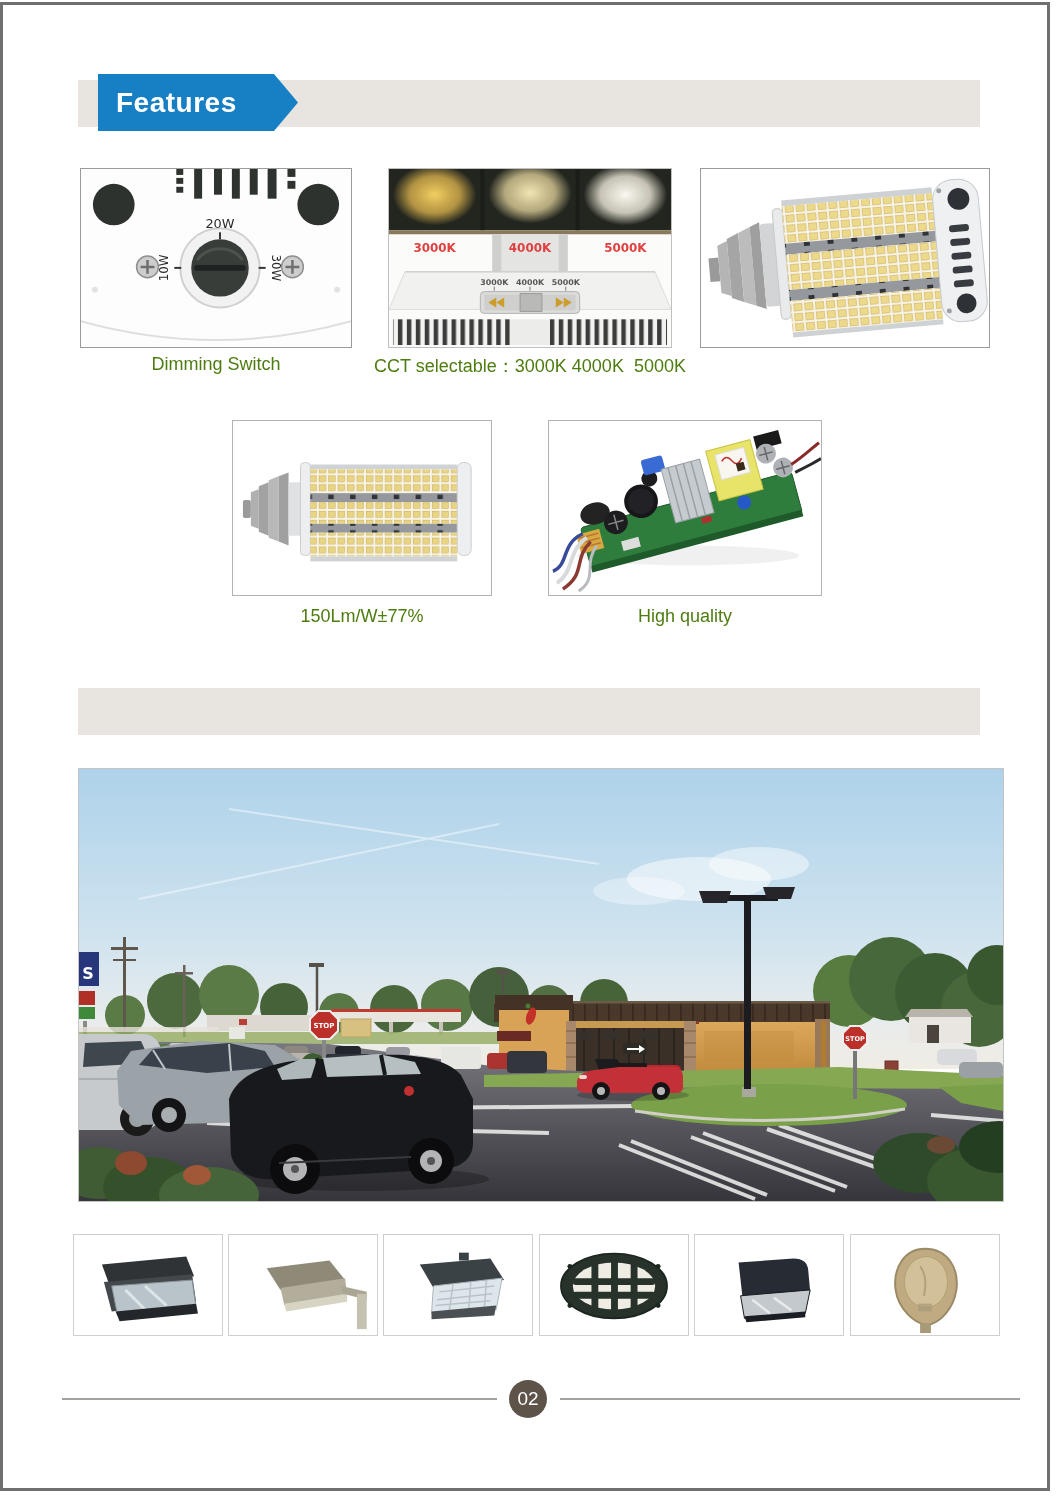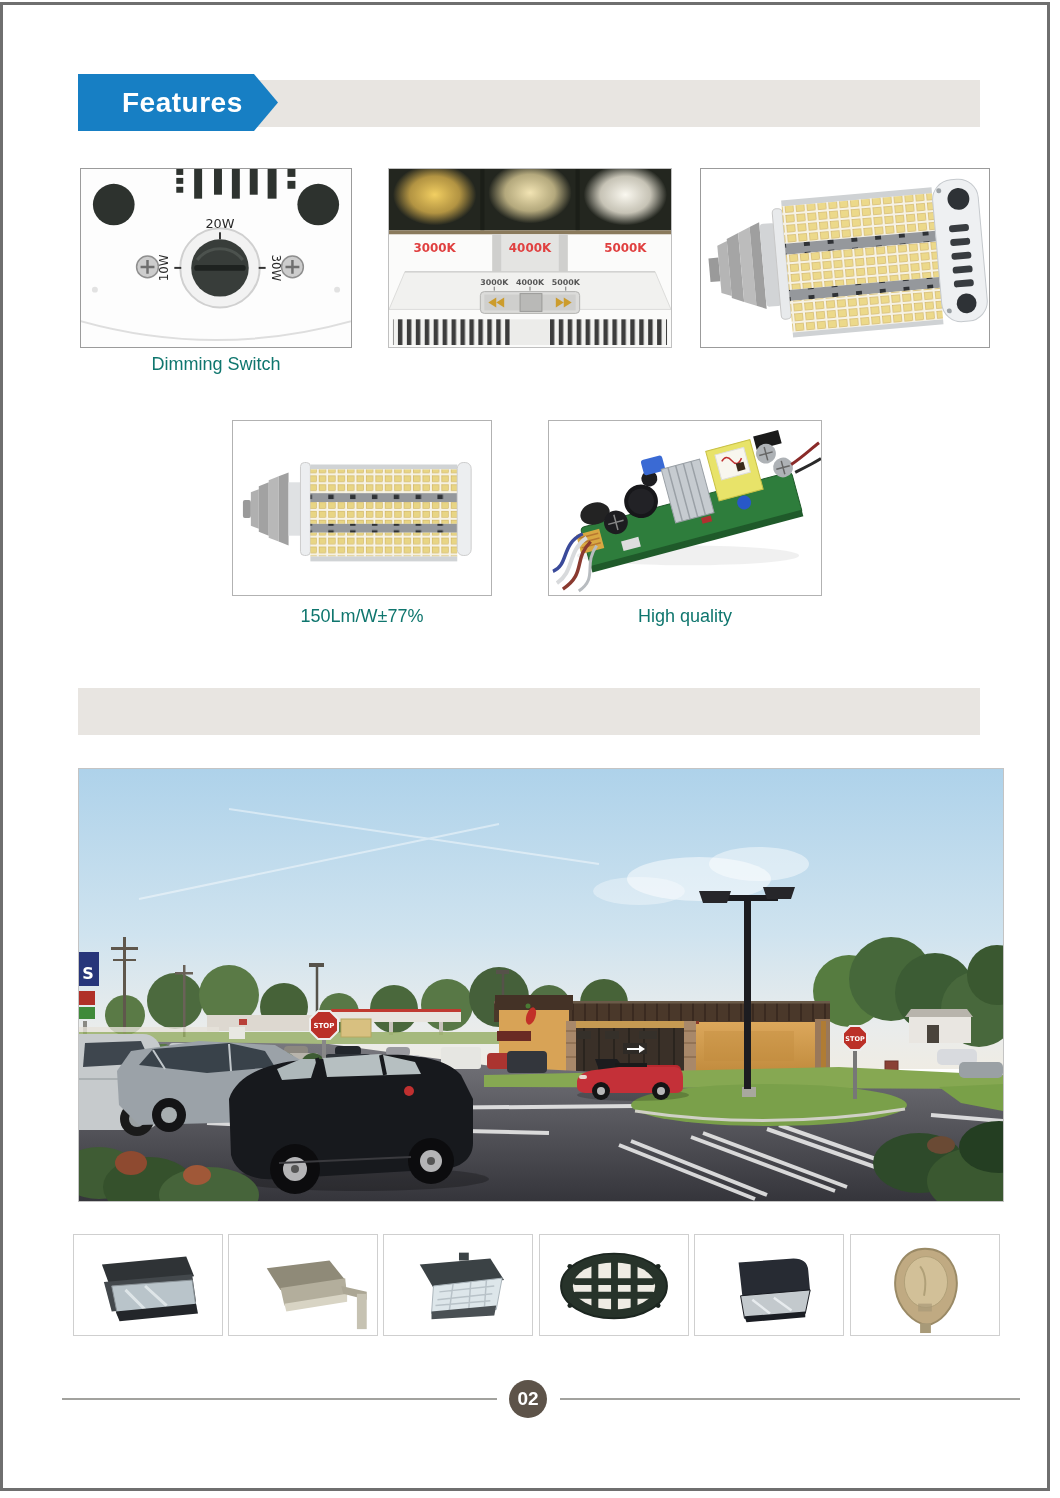--- a/index.html
+++ b/index.html
@@ -6,48 +6,49 @@
   .page {
     position:relative; width:1060px; height:1498px; background:#fff;
     font-family:"Liberation Sans", sans-serif; overflow:hidden;
   }
   .frame {
     position:absolute; left:0; top:2px; width:1050px; height:1489px;
     box-sizing:border-box; border:3px solid var(--frame_color,#6f6f6f);
   }
   .banner-track { position:absolute; background:var(--banner_track,#e8e5e1); }
   .banner-label {
-    position:absolute; display:flex; align-items:center; padding-left:44px;
+    position:absolute; display:flex; align-items:center; padding-left:18px;
     color:#fff; font-size:28px; font-weight:bold; letter-spacing:0.5px;
     background:var(--accent_blue,#177fc4);
     clip-path:polygon(0 0, calc(100% - 24px) 0, 100% 50%, calc(100% - 24px) 100%, 0 100%);
     box-sizing:border-box;
+    margin-left:20px;
   }
   .fbox { position:absolute; background:#84cc16; border:1px solid #9b9b9b; box-sizing:border-box; }
   .fbox svg { display:block; width:100%; height:100%; }
   .caption {
-    position:absolute; text-align:center; font-size:18px; color:#0f766e;
+    position:absolute; text-align:center; font-size:18px; color:#4d7c0f;
     white-space:pre;
   }
   .photo {
     position:absolute; left:78px; top:768px; width:924px; height:432px;
     border:1px solid #c4c4c4;
   }
   .photo svg { display:block; width:100%; height:100%; }
   .fixture {
     position:absolute; top:1234px; width:150px; height:102px;
     background:#fff; border:1px solid #cfcfcf; box-sizing:border-box;
   }
   .fixture svg { display:block; width:100%; height:100%; }
   .footer-line { position:absolute; top:1398px; height:2px; background:#a2a29e; }
   .page-num {
     position:absolute; left:509px; top:1380px; width:38px; height:38px;
     border-radius:50%; background:var(--footer_circle,#5d5349); color:#fff;
     display:flex; align-items:center; justify-content:center;
-    font-size:19px; font-weight:bold;
+    font-size:19px; font-weight:normal;
   }
   svg text { font-family:"DejaVu Sans", sans-serif; }
 </style>
 </head>
 <body>
 
 <div class="page">
   <div class="frame"></div>
 
   <div class="banner-track" style="left:78px; top:80px; width:902px; height:47px;"></div>
@@ -194,20 +195,21 @@
         <rect x="252" y="94" width="20" height="7" rx="3" fill="#383c40"></rect>
         <rect x="252" y="108" width="20" height="7" rx="3" fill="#383c40"></rect>
         <rect x="252" y="122" width="20" height="7" rx="3" fill="#383c40"></rect>
         <circle cx="245" cy="30" r="2.5" fill="#9aa0a4"></circle>
           <circle cx="245" cy="152" r="2.5" fill="#9aa0a4"></circle>
       </g>
     </svg>
   </div>
 
   <div class="caption" style="left:80px; top:354px; width:272px;">Dimming Switch</div>
+  <div class="caption" style="left:368px; top:354px; width:324px;">CCT selectable：3000K 4000K  5000K</div>
 
   <div class="fbox" style="left:232px; top:420px; width:260px; height:176px; border-color:#b2b2b2;">
     <svg viewBox="0 0 260 176" preserveAspectRatio="none">
       <defs>
         <pattern id="ledB" patternUnits="userSpaceOnUse" width="9.5" height="9">
           <rect width="9.5" height="9" fill="#f7f3e6"></rect>
           <rect x="1.2" y="1.2" width="6.8" height="6.2" fill="#e8d584" stroke="#c9a94e" stroke-width="0.5"></rect>
         </pattern>
         <pattern id="finB" patternUnits="userSpaceOnUse" width="22" height="9">
           <rect width="22" height="9" fill="#95989c"></rect>

